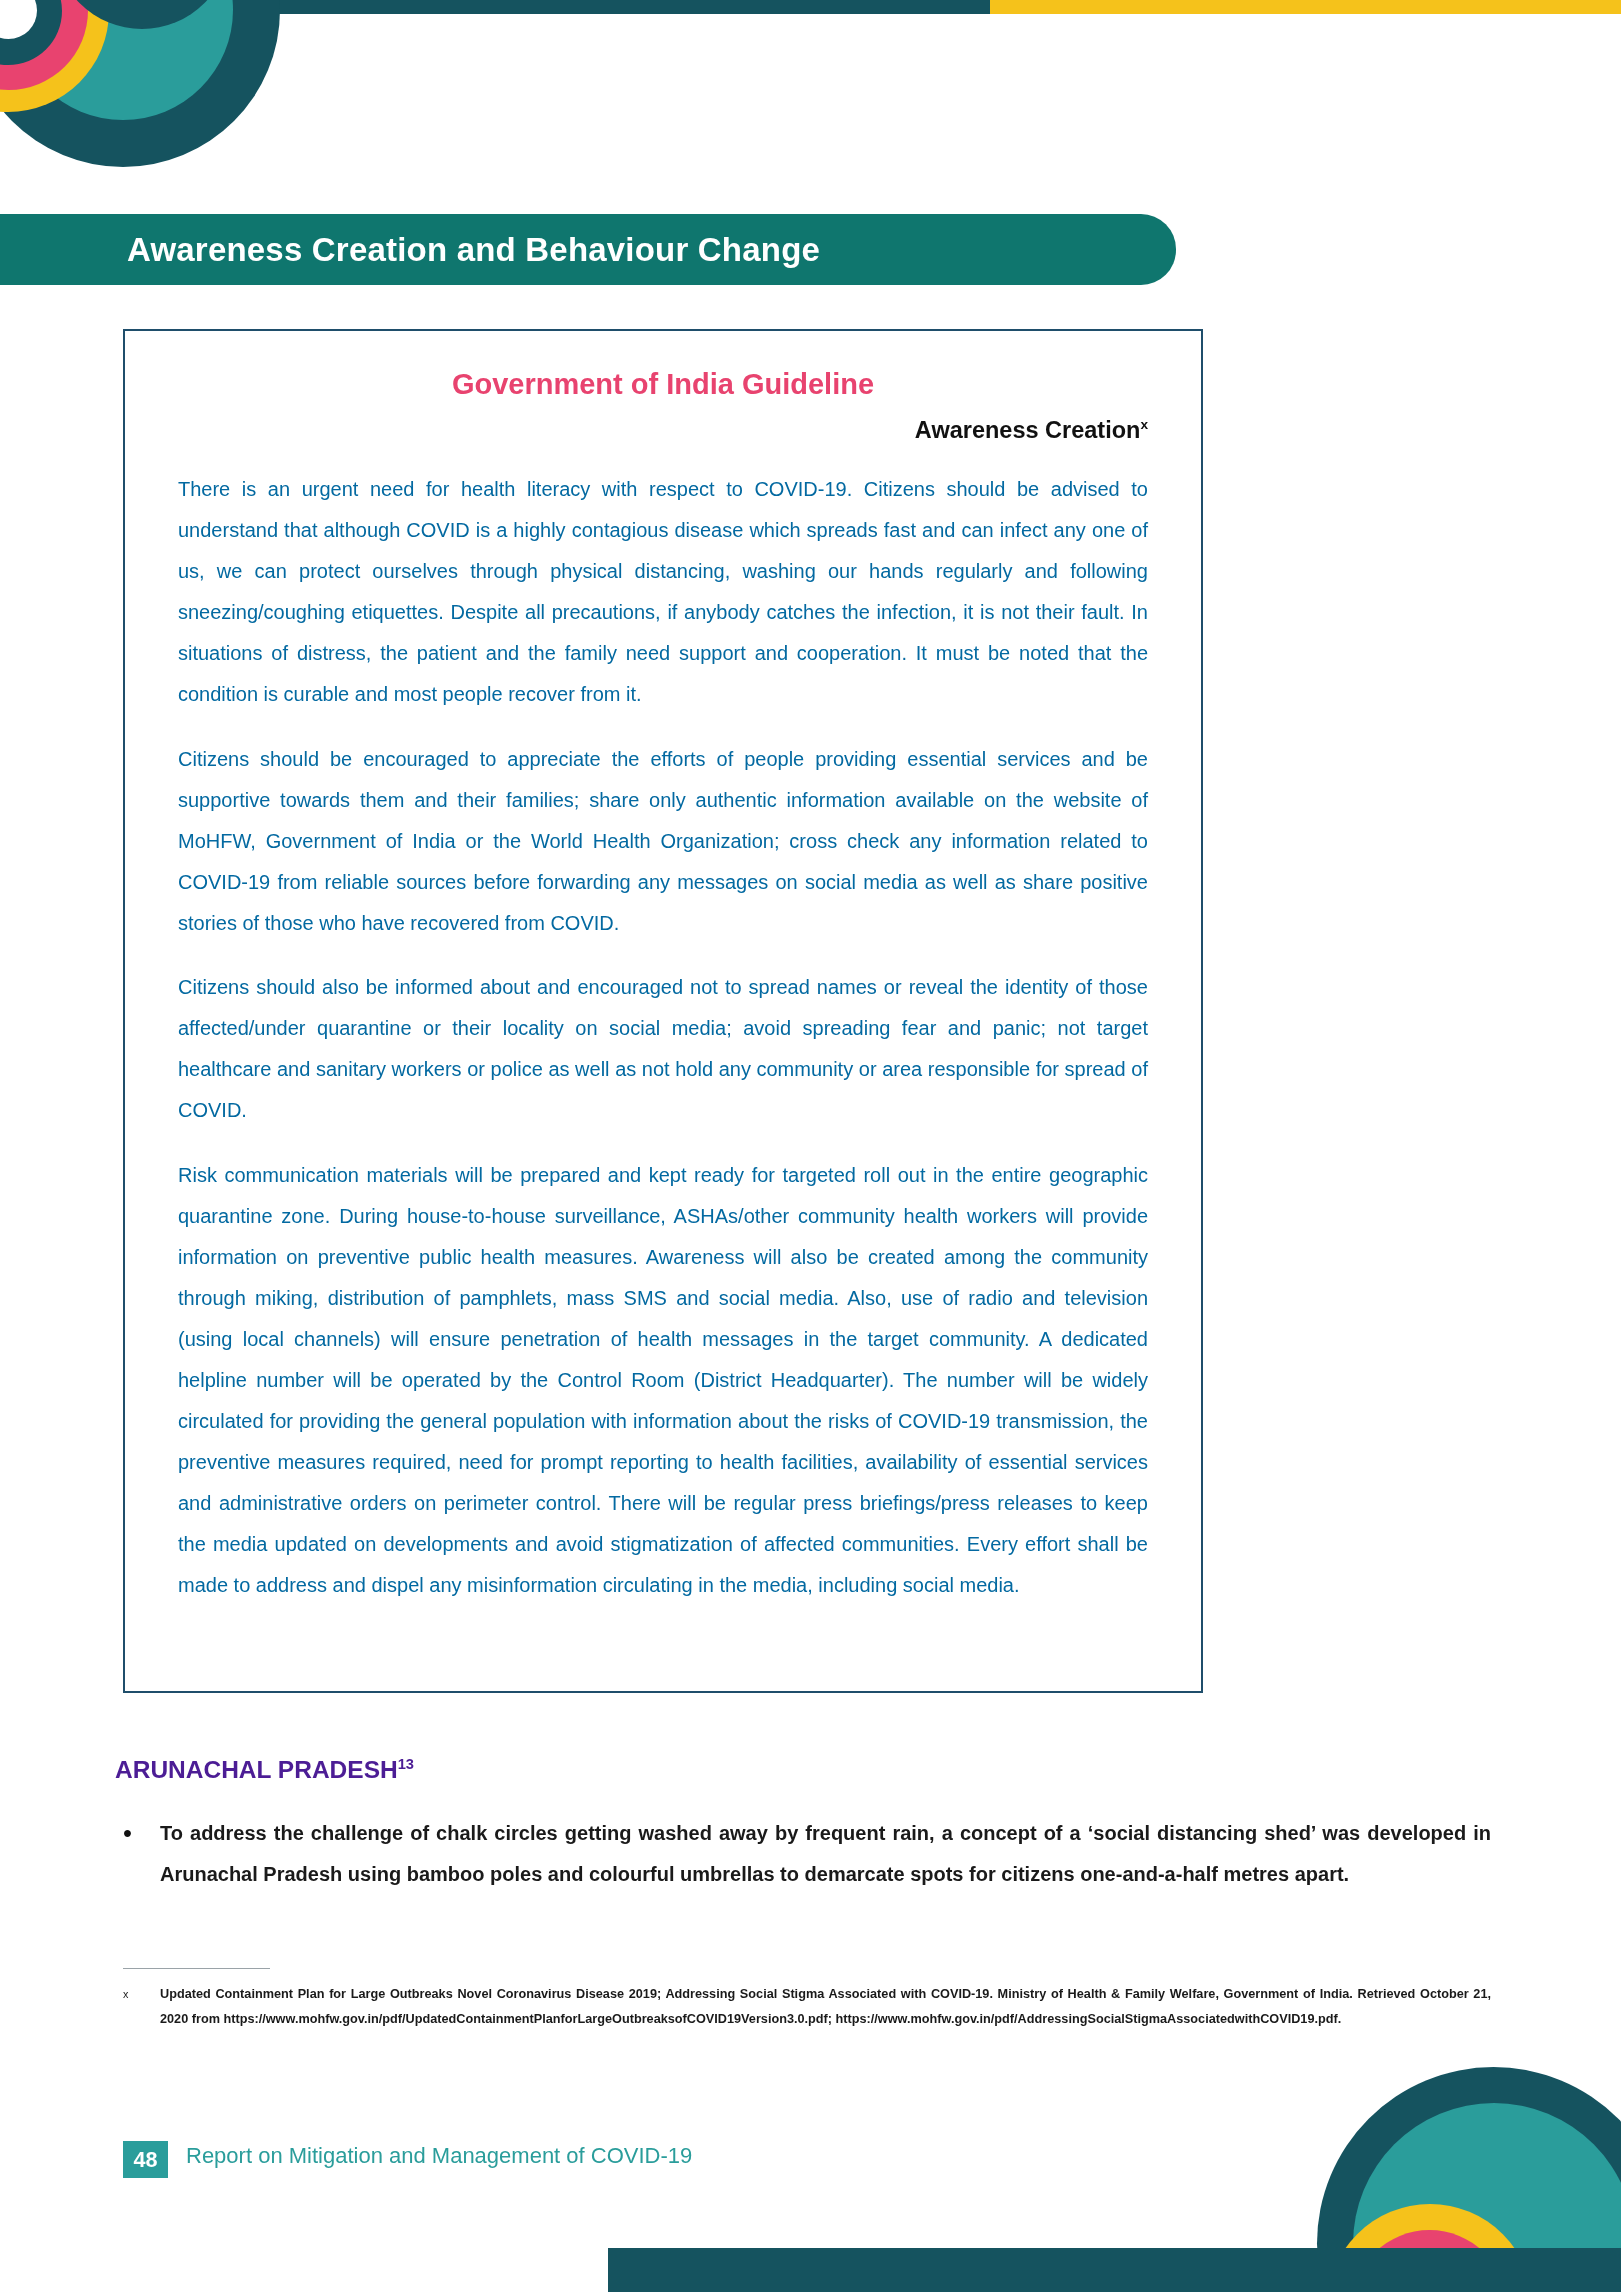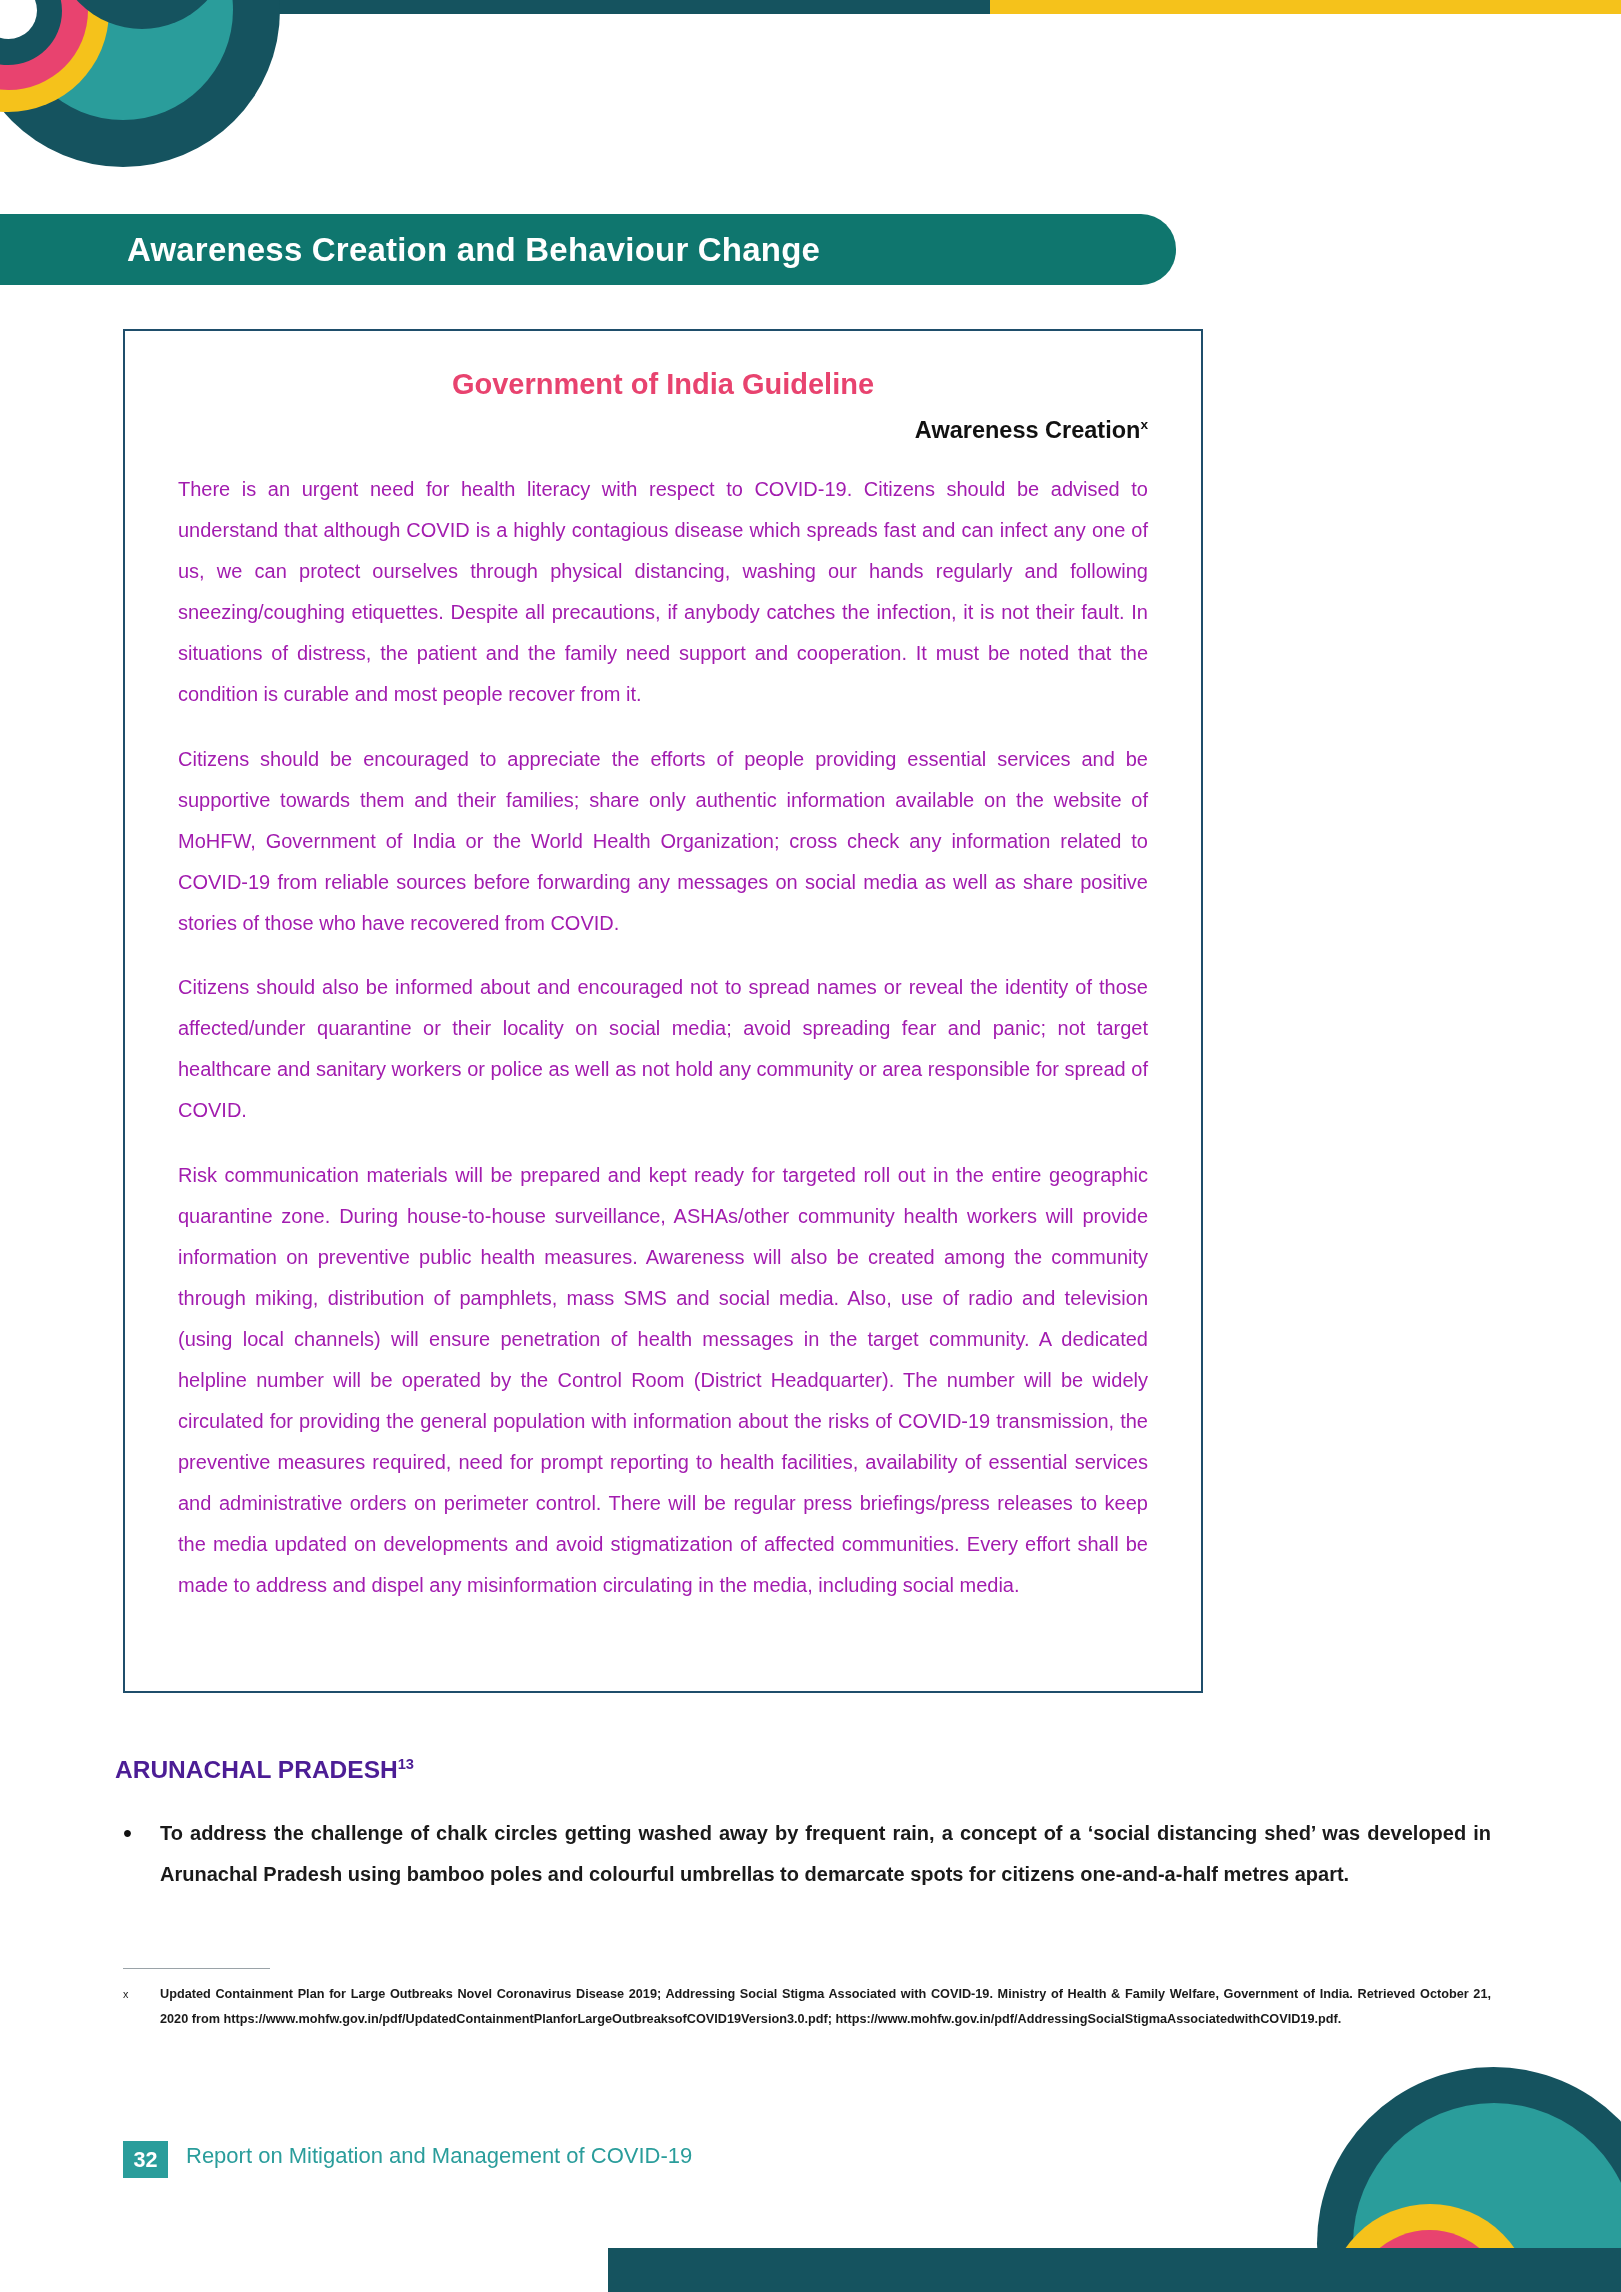--- a/index.html
+++ b/index.html
@@ -101,21 +101,21 @@
     color: #111111;
     font-size: 23.5px;
     font-weight: bold;
     margin: 0 0 25.5px 0;
   }
   .gi-sub sup { font-size: 13.7px; }
 
   .para {
     font-size: 20px;
     line-height: 41px;
-    color: #a21caf;
+    color: #0369a1;
     text-align: justify;
     margin: 0 0 23.5px 0;
   }
   .para:last-child { margin-bottom: 0; }
 
   
   .state-heading {
     position: absolute;
     top: 1756px;
     left: 115px;
@@ -238,21 +238,21 @@
   <div class="bullet-dot">•</div>
   <div class="bullet-text">To address the challenge of chalk circles getting washed away by frequent rain, a concept of a ‘social distancing shed’ was developed in Arunachal Pradesh using bamboo poles and colourful umbrellas to demarcate spots for citizens one-and-a-half metres apart.</div>
 </div>
 
 <div class="footnote-rule"></div>
 <div class="footnote">
   <div class="footnote-mark">x</div>
   <div class="footnote-text">Updated Containment Plan for Large Outbreaks Novel Coronavirus Disease 2019; Addressing Social Stigma Associated with COVID-19. Ministry of Health &amp; Family Welfare, Government of India. Retrieved October 21, 2020 from https://www.mohfw.gov.in/pdf/UpdatedContainmentPlanforLargeOutbreaksofCOVID19Version3.0.pdf; https://www.mohfw.gov.in/pdf/AddressingSocialStigmaAssociatedwithCOVID19.pdf.</div>
 </div>
 
-<div class="page-num">32</div>
+<div class="page-num">48</div>
 <div class="footer-text">Report on Mitigation and Management of COVID-19</div>
 
 <div class="deco br-wrap">
   <div class="ring" style="right:59px; bottom:0px; width:353px; height:353px; background:#15535f;"></div>
   <div class="ring" style="right:94px; bottom:35px; width:282px; height:282px; background:#2a9d9b;"></div>
   <div class="ring" style="right:196px; bottom:9.8px; width:206px; height:206px; background:#f5c21b;"></div>
   <div class="ring" style="right:222px; bottom:35px; width:155px; height:155px; background:#e8436f;"></div>
   <div class="ring" style="right:247px; bottom:61px; width:104px; height:104px; background:#15535f;"></div>
   <div class="ring" style="right:272px; bottom:86px; width:53px; height:53px; background:#ffffff;"></div>
 </div>

